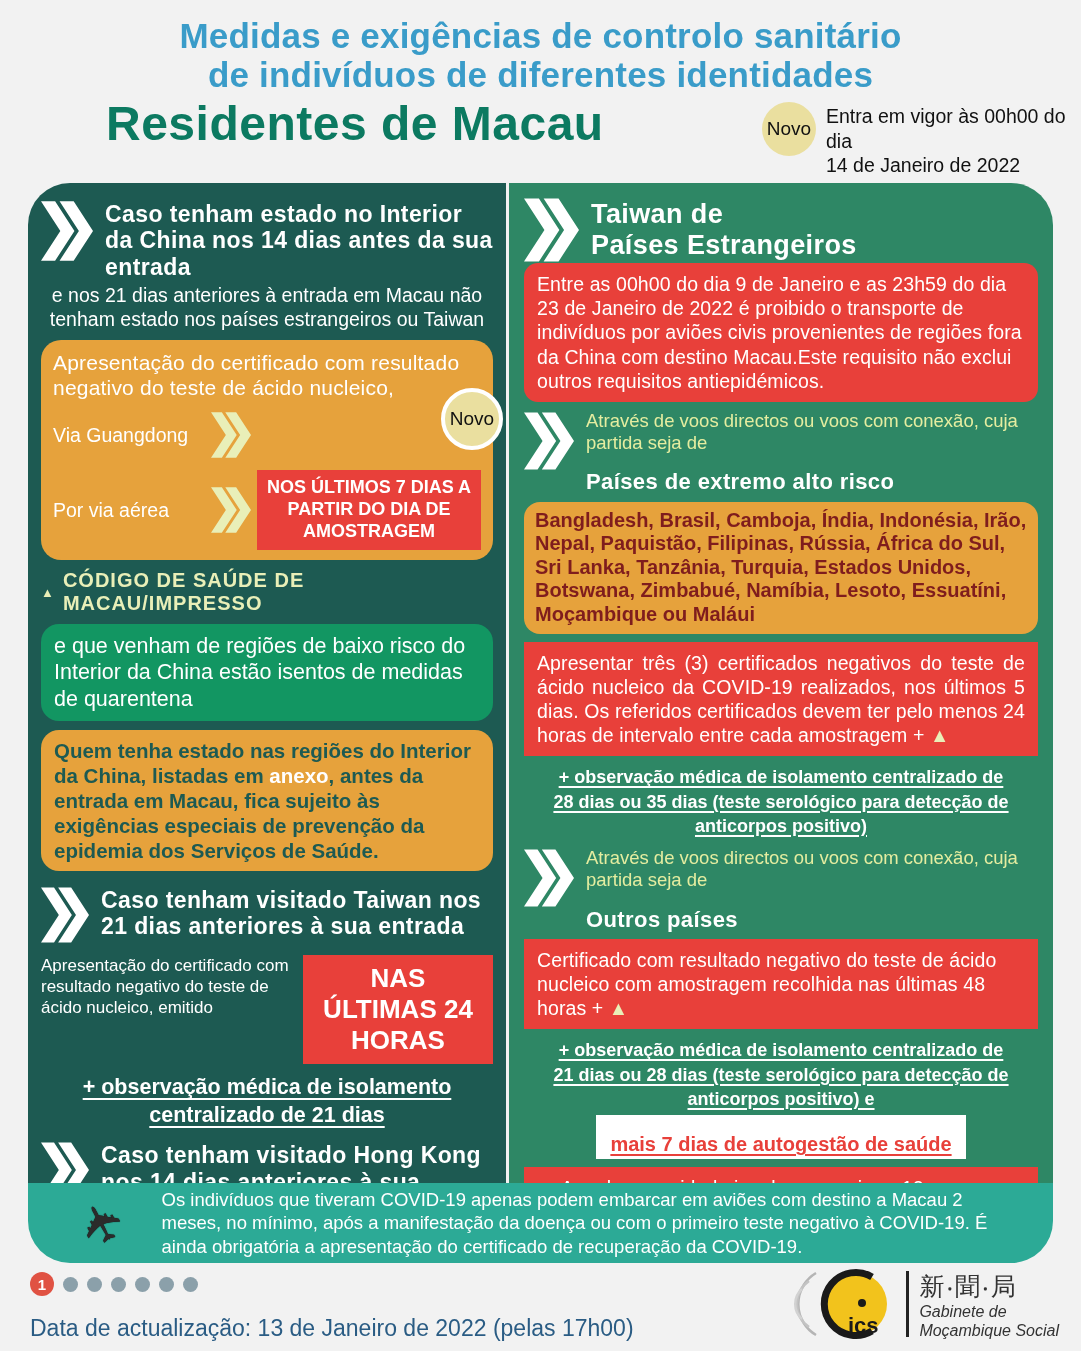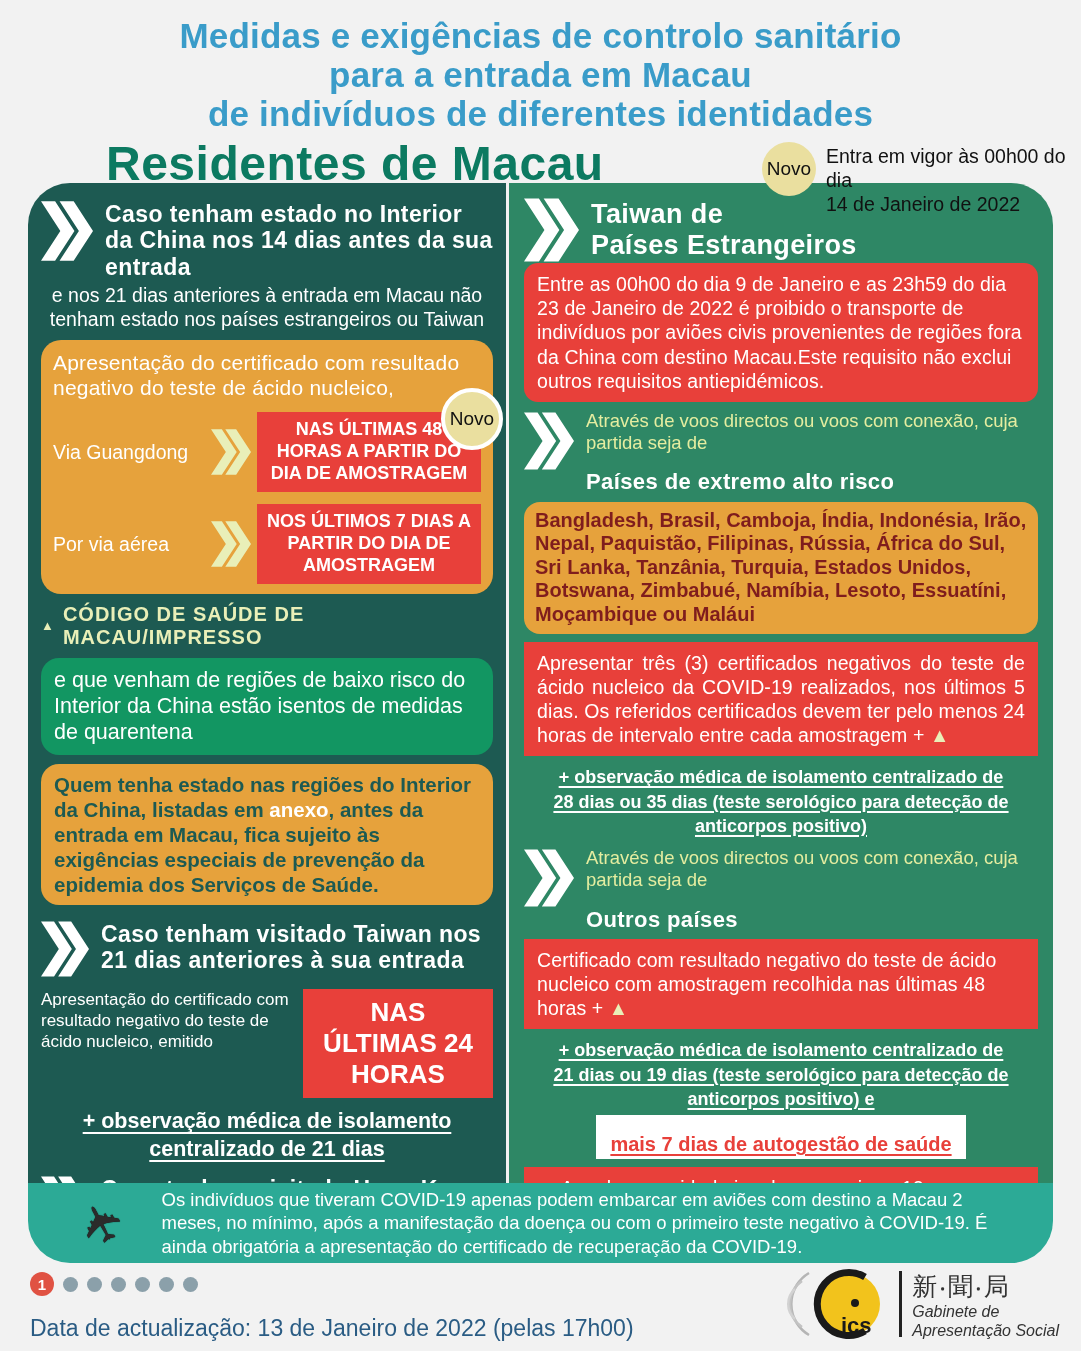--- a/index.html
+++ b/index.html
@@ -90,21 +90,20 @@
   .logo-text .pt { font-size:16px; color:#333; font-style:italic; line-height:1.15; }
 </style>
 </head>
 <body>
 
 <div class="page">
 
   <div class="header">
     <div class="title">
       <div>Medidas e exigências de controlo sanitário</div>
-      <div>para a entrada em Macau</div>
       <div>de indivíduos de diferentes identidades</div>
     </div>
     <div class="subtitle-row">
       <div class="subtitle">Residentes de Macau</div>
       <div class="novo-badge-hdr">Novo</div>
       <div class="effective">
         <div>Entra em vigor às 00h00 do dia</div>
         <div>14 de Janeiro de 2022</div>
       </div>
     </div>
@@ -125,21 +124,20 @@
 
       <div class="orange-box">
         <div class="novo-circle">Novo</div>
         <p class="intro">Apresentação do certificado com resultado negativo do teste de ácido nucleico,</p>
         <div class="req-row">
           <span class="lbl">Via Guangdong</span>
           <svg class="chev" width="40" height="46" viewBox="0 0 70 80">
               <polygon points="0,0 19,0 45,40 19,80 0,80 26,40"></polygon>
               <polygon points="25,0 44,0 70,40 44,80 25,80 51,40"></polygon>
             </svg>
-          <div class="red-chip">NAS ÚLTIMAS 48 HORAS A PARTIR DO DIA DE AMOSTRAGEM</div>
         </div>
         <div class="req-row">
           <span class="lbl">Por via aérea</span>
           <svg class="chev" width="40" height="46" viewBox="0 0 70 80">
               <polygon points="0,0 19,0 45,40 19,80 0,80 26,40"></polygon>
               <polygon points="25,0 44,0 70,40 44,80 25,80 51,40"></polygon>
             </svg>
           <div class="red-chip">NOS ÚLTIMOS 7 DIAS A PARTIR DO DIA DE AMOSTRAGEM</div>
         </div>
       </div>
@@ -214,21 +212,21 @@
             <polygon points="25,0 44,0 70,40 44,80 25,80 51,40"></polygon>
           </svg>
         <div class="txt">
           <span>Através de voos directos ou voos com conexão, cuja partida seja de</span>
           <b>Outros países</b>
         </div>
       </div>
 
       <div class="red-box"><span>Certificado com resultado negativo do teste de ácido nucleico com amostragem recolhida nas últimas 48 horas + </span><span class="tri">▲</span></div>
 
-      <span class="obs-r" style="margin-bottom:2px;">+ observação médica de isolamento centralizado de 21 dias ou 19 dias (teste serológico para detecção de anticorpos positivo) e</span>
+      <span class="obs-r" style="margin-bottom:2px;">+ observação médica de isolamento centralizado de 21 dias ou 28 dias (teste serológico para detecção de anticorpos positivo) e</span>
 
       <div class="white-strip-wrap">
         <span class="white-strip">mais 7 dias de autogestão de saúde</span>
       </div>
 
       <div class="red-box vaccine"><span class="tri">▲</span><span> Aqueles com idade igual ou superior a 12 anos devem apresentar o certificado do esquema vacinal inicial completo contra a COVID-19 há pelo menos 14 dias e a última dose da vacina deve ter sido administrada dentro de 7 meses. Os que não apresentem o respectivo certificado devem apresentar um atestado médico a comprovar que não podem ser inoculados com a vacina contra a COVID-19.</span></div>
 
     </div>
   </div>
 
@@ -256,18 +254,18 @@
         <path d="M12 26 A20 20 0 0 0 12 56" fill="none" stroke="#d2d2d2" stroke-width="2.5"></path>
         <circle cx="66" cy="41" r="31" fill="#f2c31c"></circle>
         <path d="M82 14 A31.5 31.5 0 1 0 82 68" fill="none" stroke="#1a1a1a" stroke-width="7"></path>
         <circle cx="72" cy="40" r="4" fill="#1a1a1a"></circle>
         <text x="58" y="70" font-family="Liberation Sans, sans-serif" font-size="22" font-weight="bold" fill="#1a1a1a" id="gcs-acronym-text">ics</text>
       </svg>
       <div class="logo-divider"></div>
       <div class="logo-text">
         <div class="cn">新‧聞‧局</div>
         <div class="pt">Gabinete de</div>
-        <div class="pt">Apresentação Social</div>
+        <div class="pt">Moçambique Social</div>
       </div>
     </div>
   </div>
 
 </div>
 
 </body></html>

